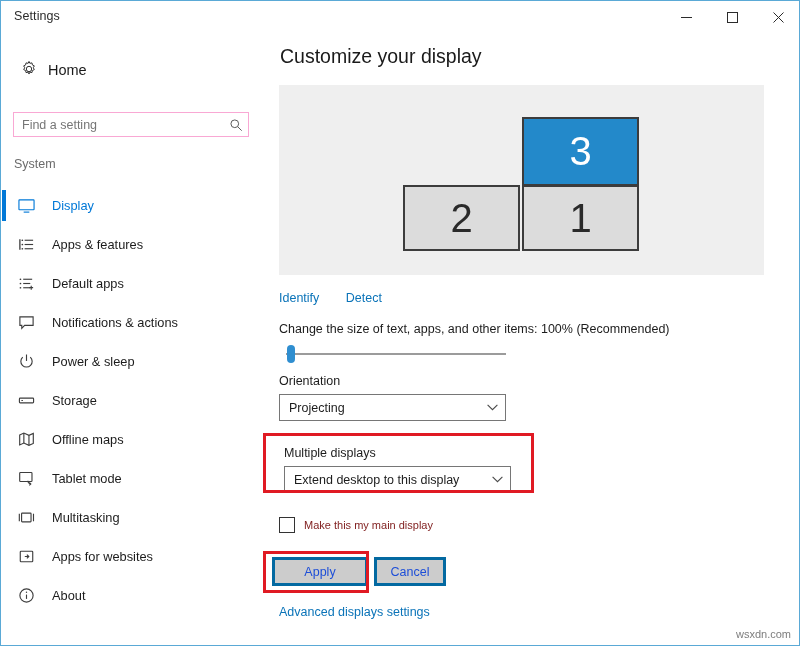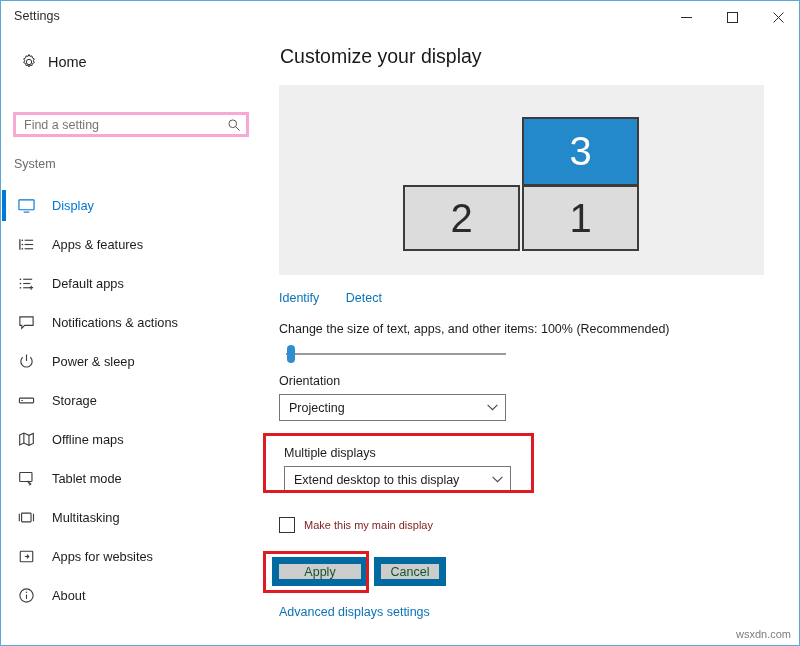--- a/index.html
+++ b/index.html
@@ -45,34 +45,34 @@
 
   
   .sidebar {
     position: absolute; left: 1px; top: 32px;
     width: 268px; height: 613px;
     background: #ffffff;
   }
   .home-row {
     position: absolute; left: 8px; top: 14px;
     width: 250px; height: 32px;
-    display: flex; align-items: center;
+    display: flex; align-items: flex-end;
   }
   .home-ico {
     width: 38px; display: flex; align-items: center; justify-content: center;
     color: #333;
   }
   .home-label {
     font-size: 14.5px; color: #1a1a1a;
   }
 
   .searchbox {
     position: absolute; left: 11px; top: 80px;
     width: 236px; height: 25px;
-    border: 3px solid #f9a8d4;
+    border: 1px solid #f9a8d4;
     background: #fff;
     display: flex; align-items: center;
   }
   .searchbox input {
     border: none; outline: none;
     flex: 1; height: 100%;
     padding: 0 6px 0 8px;
     font-family: "Liberation Sans", sans-serif;
     font-size: 12.5px; color: #333;
     background: transparent;
@@ -226,23 +226,23 @@
     background: #fff;
     margin-right: 9px;
     cursor: pointer;
   }
   .check-label { font-size: 11px; color: #7f1d1d; }
 
   .btn {
     position: absolute;
     height: 29px;
     background: #cccccc;
-    border: 7px solid #0369a1;
+    border: 3px solid #0369a1;
     font-family: "Liberation Sans", sans-serif;
-    font-size: 12.5px; color: #14532d;
+    font-size: 12.5px; color: #1d4ed8;
     cursor: default;
   }
   #apply-button  { left: 2px;  top: 525px; width: 96px; }
   #cancel-button { left: 104px; top: 525px; width: 72px; }
 
   .advanced-link {
     position: absolute; left: 9px; top: 573px;
     font-size: 12.5px; color: #0a73b8;
     cursor: pointer;
   }

